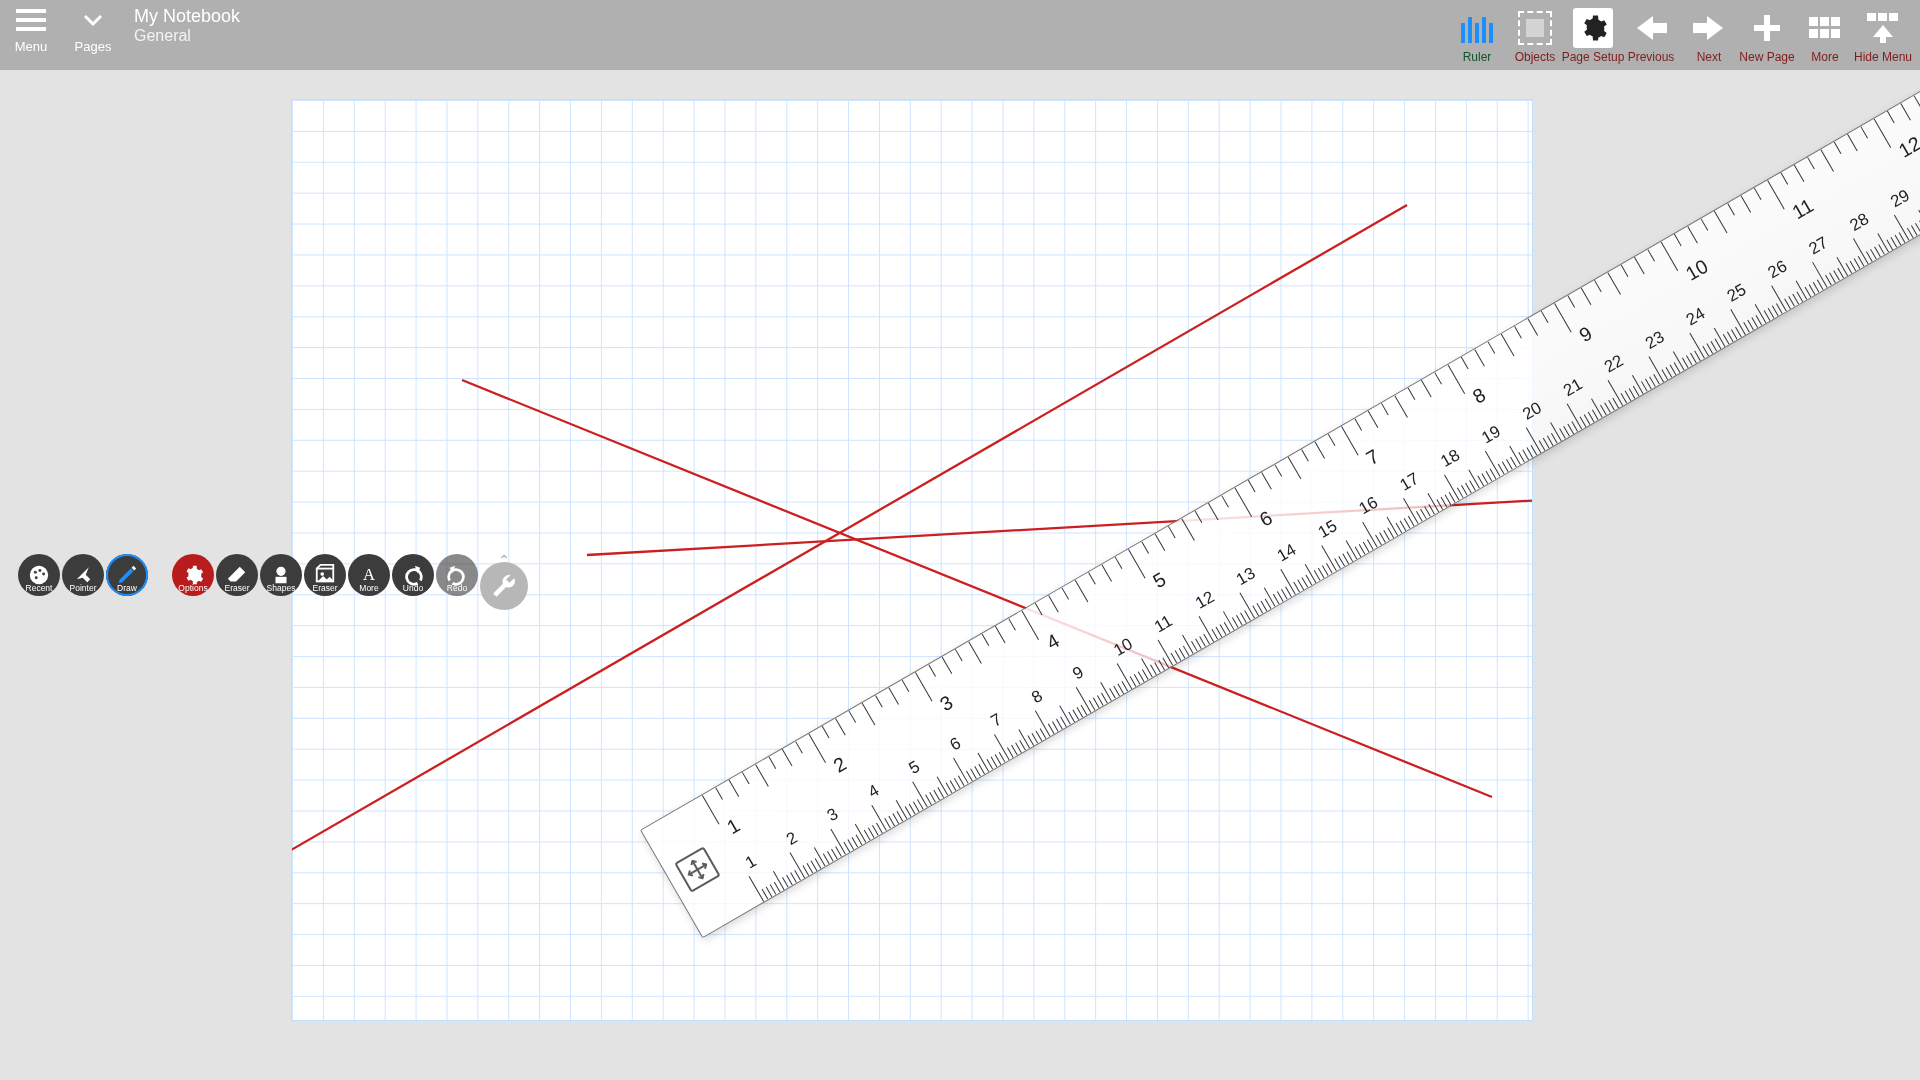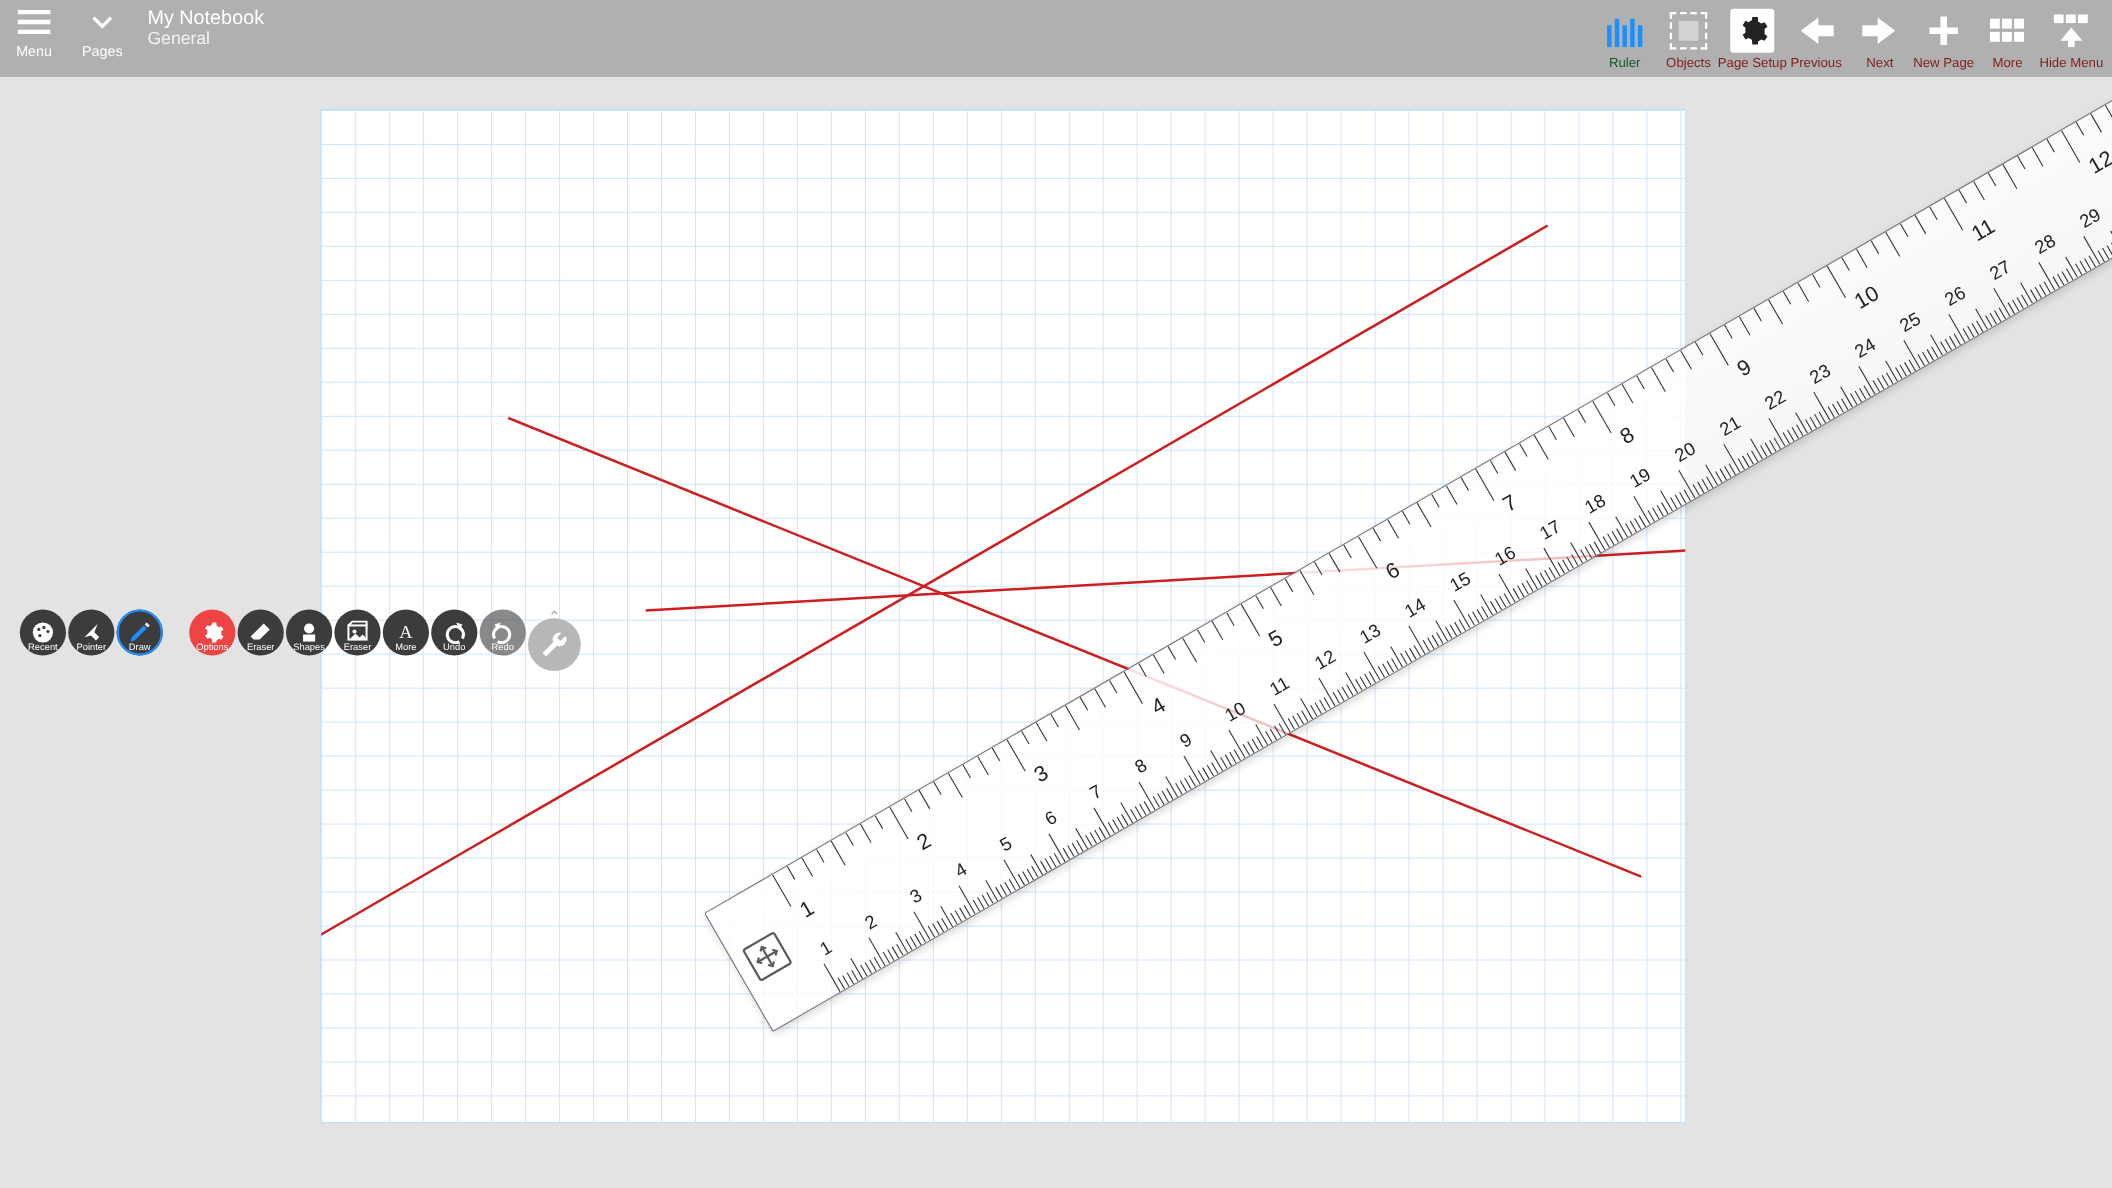--- a/index.html
+++ b/index.html
@@ -28,21 +28,21 @@
   
   .left-tools {
     position:absolute; left:18px; top:540px; display:flex; flex-direction:row; align-items:center; gap:2px; z-index:200;
   }
   .circle-btn {
     width:42px; height:42px; border-radius:50%; background:#3c3c3c; color:#fff;
     display:flex; flex-direction:column; align-items:center; justify-content:center; cursor:pointer; position:relative;
   }
   .circle-btn .clbl { position:absolute; bottom:3px; font-size:8.5px; font-weight:500; letter-spacing:0; }
   .circle-btn.selected { background:#3c3c3c; outline:2px solid #1b8fff; outline-offset:-2px; }
-  .circle-btn.options { background:#ef4444;justify-content:center; }
+  .circle-btn.options { background:#b91c1c;justify-content:center; }
   .left-tools .row { display:flex; gap:24px; align-items:center; }
   .wrench-btn {
     width:48px; height:48px; border-radius:50%; background:#b7b7b7; display:flex; align-items:center; justify-content:center; margin-top:22px; cursor:pointer;
     position:relative;
   }
   .wrench-hat { position:absolute; top:-10px; color:#a9a9a9; font-size:14px; }
 
   
   .stage { position:absolute; left:0; top:70px; right:0; bottom:0; background:#e3e3e3; }
   .paper {

